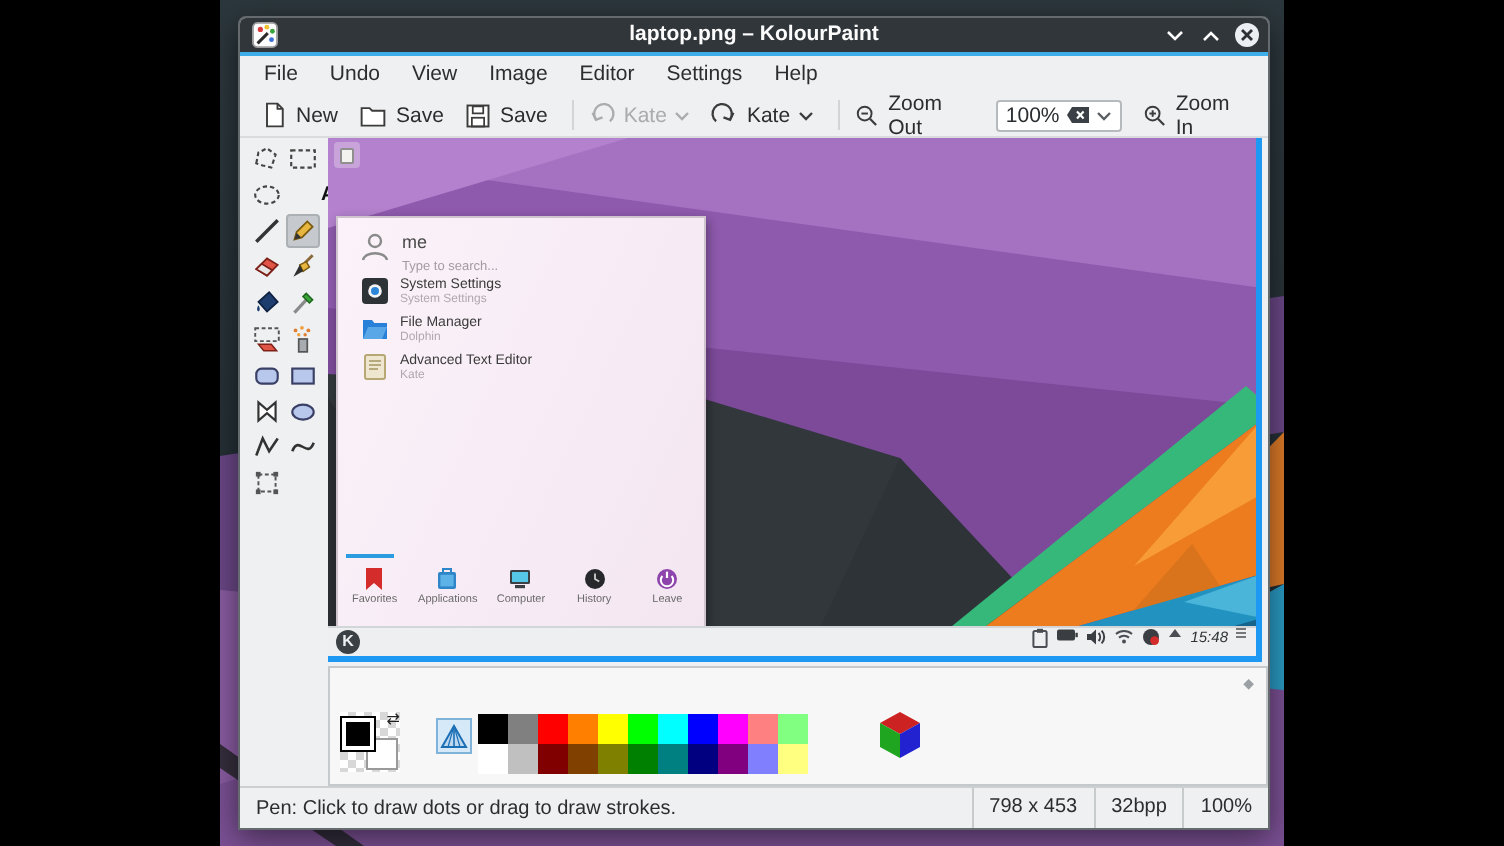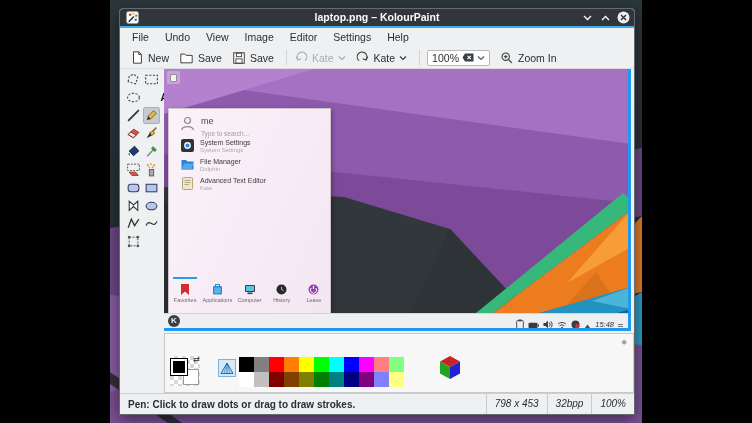--- a/index.html
+++ b/index.html
@@ -47,40 +47,40 @@
   .canvas{position:absolute;left:44px;top:60px;width:467px;height:262px;overflow:hidden;background:#8e5aad;}
   .canvas > svg{position:absolute;left:0;top:0;}
   .blue-right{position:absolute;right:0;top:0;width:3px;height:100%;background:#1d99f3;}
   .blue-bottom{position:absolute;left:0;bottom:0;width:100%;height:3px;background:#1d99f3;}
 
   .deskicon{position:absolute;left:3px;top:2px;width:13px;height:13px;background:rgba(255,255,255,.28);
     border-radius:2px;display:flex;align-items:center;justify-content:center;}
   .deskicon .doc{width:7px;height:8px;background:#f4f2ee;border:1px solid #8f8f8f;border-radius:1px;}
 
   
-  .kickoff{position:absolute;left:4px;top:39px;width:163px;height:206px;
+  .kickoff{position:absolute;left:4px;top:39px;width:185px;height:206px;
     background:linear-gradient(115deg,#fbf3f9 0%,#f8edf6 45%,#f3e6f1 100%);
     border:1px solid #cfc4ce;box-shadow:1px 2px 5px rgba(0,0,0,.35);}
   .ko-user{position:absolute;left:10px;top:6px;}
   .ko-name{position:absolute;left:32px;top:7px;font-size:9px;color:#4a4a4a;}
   .ko-search{position:absolute;left:32px;top:21px;font-size:6.5px;color:#a39aa2;}
   .ko-item{position:absolute;left:12px;display:flex;gap:6px;}
   .ko-item .txt .t{font-size:7px;color:#3a3a3a;line-height:8px;}
   .ko-item .txt .s{font-size:6px;color:#b0a8ae;line-height:7px;}
   .ko-tabs{position:absolute;left:0;bottom:0;width:100%;height:34px;display:flex;}
   .ko-tab{flex:1;position:relative;display:flex;flex-direction:column;align-items:center;padding-top:5px;}
   .ko-tab .lbl{font-size:5.5px;color:#6a6a6a;margin-top:2px;}
   .ko-underline{position:absolute;left:4px;top:-2px;width:24px;height:2px;background:#2c9ce0;}
 
   
   .img-taskbar{position:absolute;left:0;bottom:3px;width:100%;height:15px;background:#edeff0;
     border-top:1px solid #d3d6d8;}
   .kde-logo{position:absolute;left:4px;top:1px;width:12px;height:12px;background:#3b4045;border-radius:50%;
     color:#edeff0;font-size:8px;font-weight:bold;text-align:center;line-height:12px;}
-  .tray{position:absolute;right:8px;top:0;height:15px;display:flex;align-items:flex-end;gap:4px;font-style:italic;}
+  .tray{position:absolute;right:8px;top:0;height:15px;display:flex;align-items:flex-start;gap:4px;font-style:italic;}
   .tray .clock{font-size:7.5px;color:#2f3336;}
   .hamb{display:flex;flex-direction:column;gap:1px;}
   .hamb div{width:5px;height:1px;background:#777;}
 
   
   .colors-dock{position:absolute;left:44px;top:324px;width:470px;height:60px;background:#f7f7f8;
     border:1px solid #c6c9cb;}
   .cd-title{position:absolute;left:6px;top:4px;font-size:10px;color:#3c4043;}
   .cd-collapse{position:absolute;right:6px;top:4px;font-size:7px;color:#9aa0a4;}
   .dual{position:absolute;left:5px;top:22px;width:30px;height:30px;
@@ -93,22 +93,22 @@
   .dual .swap{position:absolute;right:0;top:-1px;font-size:8px;color:#222;}
   .sim-tri{position:absolute;left:53px;top:25px;width:18px;height:18px;background:#d5e9f8;border:1px solid #7fb3da;
     display:flex;align-items:center;justify-content:center;}
   .pal-grid{position:absolute;left:74px;top:23px;display:grid;grid-template-columns:repeat(11,15px);grid-auto-rows:15px;}
   .swatch{width:15px;height:15px;}
   .cube{position:absolute;left:273px;top:21px;}
 
   
   .statusbar{position:absolute;left:0;bottom:0;width:100%;height:21px;background:#eff0f1;
     border-top:1px solid #cdd0d1;display:flex;align-items:center;font-size:10px;color:#2b2e31;}
-  .sb-msg{padding-left:8px;flex:1;font-weight:bold;}
-  .sb-cell{border-left:1px solid #c8cbcc;padding:0 8px;line-height:20px;height:20px;font-style:italic;}
+  .sb-msg{padding-left:8px;flex:1;}
+  .sb-cell{border-left:1px solid #c8cbcc;padding:0 8px;line-height:20px;height:20px;}
 
   svg{display:block;}
 </style>
 </head>
 <body>
 
 <div id="stage">
 
   <div class="desktop">
     <svg width="532" height="423" viewBox="0 0 532 423">
@@ -215,20 +215,28 @@
           <polyline points="13.4,6.2 11.5,10.2 7.7,8.8" fill="none" stroke="#3c3c3c" stroke-width="1.3"></polyline>
         </svg>
         <span>Kate</span>
       </span>
       <span class="tb-chevron">
         <svg width="8" height="6" viewBox="0 0 8 6">
             <polyline points="1,1.5 4,4.5 7,1.5" fill="none" stroke="#3c3c3c" stroke-width="1.2"></polyline>
           </svg>
       </span>
       <span class="tb-sep"></span>
+      <span class="tb-btn">
+        <svg width="14" height="14" viewBox="0 0 16 16">
+          <circle cx="6.5" cy="6.5" r="4.2" fill="none" stroke="#3c3c3c" stroke-width="1.2"></circle>
+          <line x1="9.7" y1="9.7" x2="13.5" y2="13.5" stroke="#3c3c3c" stroke-width="1.4"></line>
+          <line x1="4.5" y1="6.5" x2="8.5" y2="6.5" stroke="#3c3c3c" stroke-width="1.2"></line>
+        </svg>
+        <span>Zoom Out</span>
+      </span>
       <span class="combo">
         <span>100%</span>
         <svg width="12" height="9" viewBox="0 0 12 9">
           <polygon points="3,0.5 11.5,0.5 11.5,8.5 3,8.5 0.5,4.5" fill="#3a4045"></polygon>
           <line x1="5.5" y1="2.8" x2="8.8" y2="6.2" stroke="#fff" stroke-width="1.1"></line>
           <line x1="8.8" y1="2.8" x2="5.5" y2="6.2" stroke="#fff" stroke-width="1.1"></line>
         </svg>
         <svg width="8" height="6" viewBox="0 0 8 6">
           <polyline points="1,1.5 4,4.5 7,1.5" fill="none" stroke="#5a5e62" stroke-width="1.2"></polyline>
         </svg>

